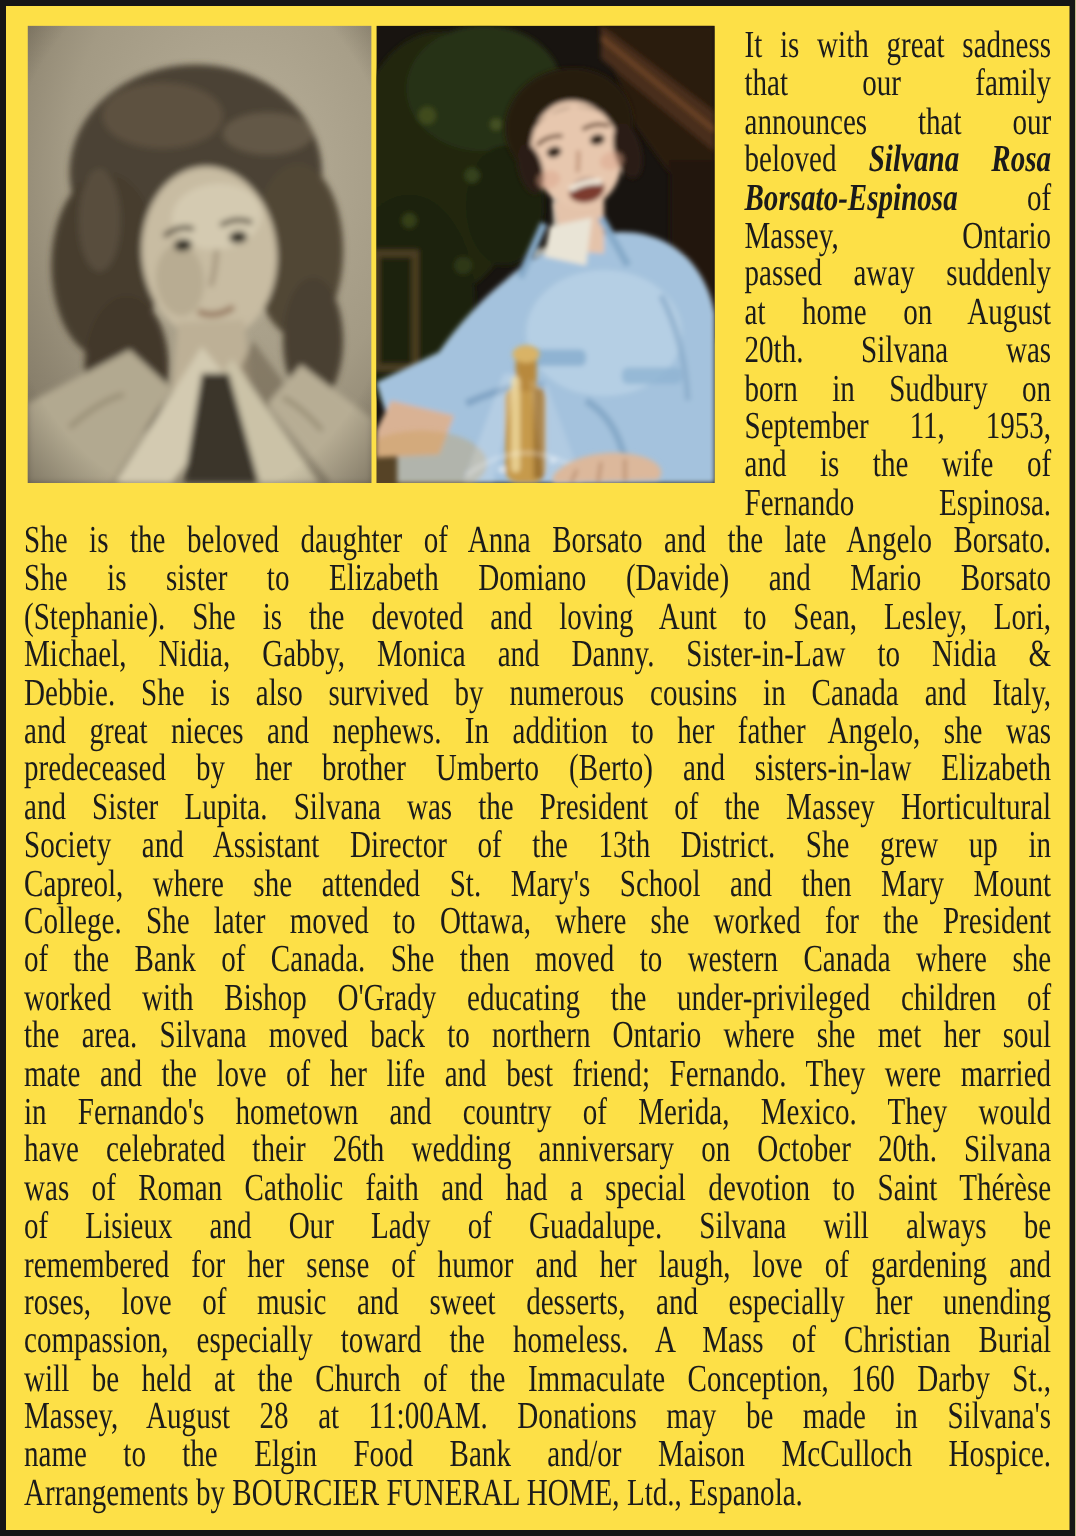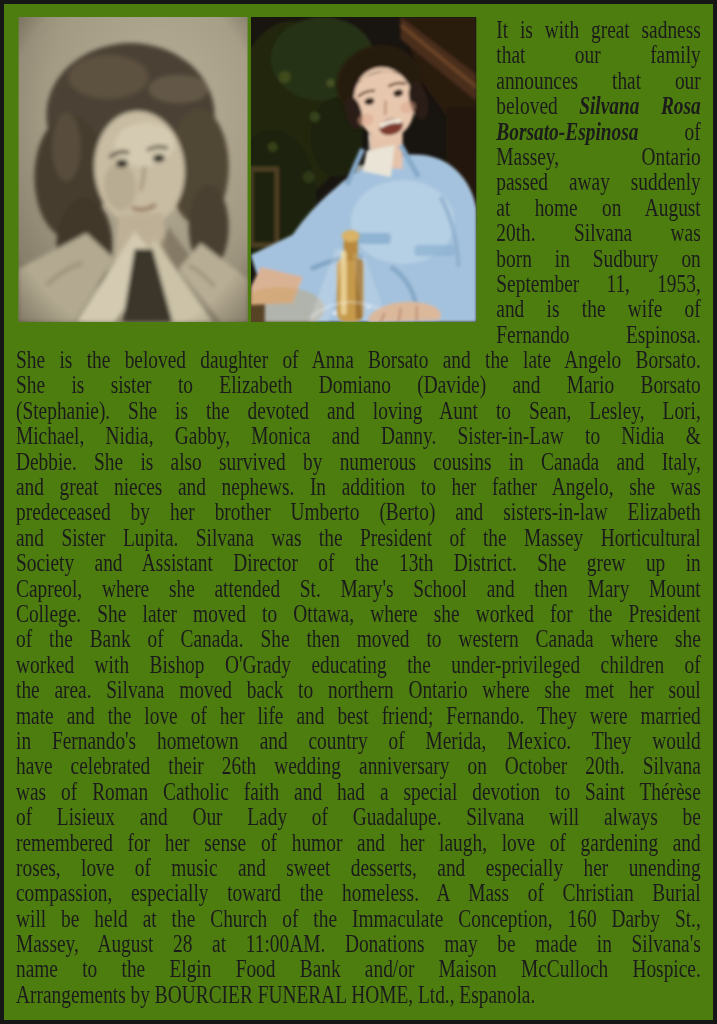--- a/index.html
+++ b/index.html
@@ -1,21 +1,21 @@
 <!DOCTYPE html>
 <html><head>
 <meta charset="utf-8">
 <style>
   html,body { margin:0; padding:0; background:#ffffff; }
   .page {
     position:relative;
     width:717px; height:1024px;
     box-sizing:border-box;
     border:4px solid #161616;
-    background:#4d7c0f;
+    background:#fde047;
     padding:13px 12px 0 12px;
     overflow:hidden;
   }
   .scaler {
     width:901px;
     transform:scaleX(0.76);
     transform-origin:0 0;
     font-family:"Liberation Serif", serif;
     font-size:25.5px;
     line-height:25.4px;

